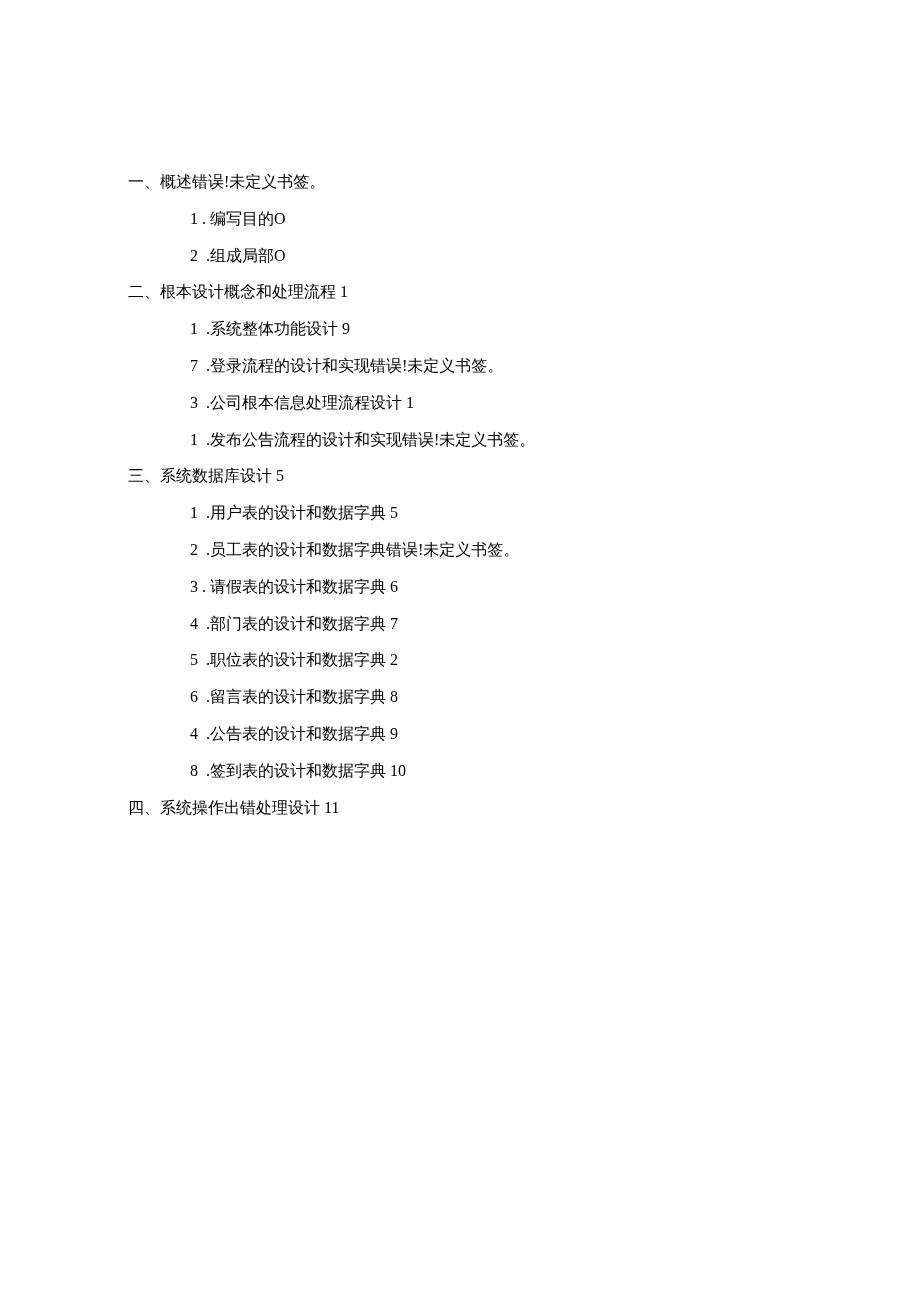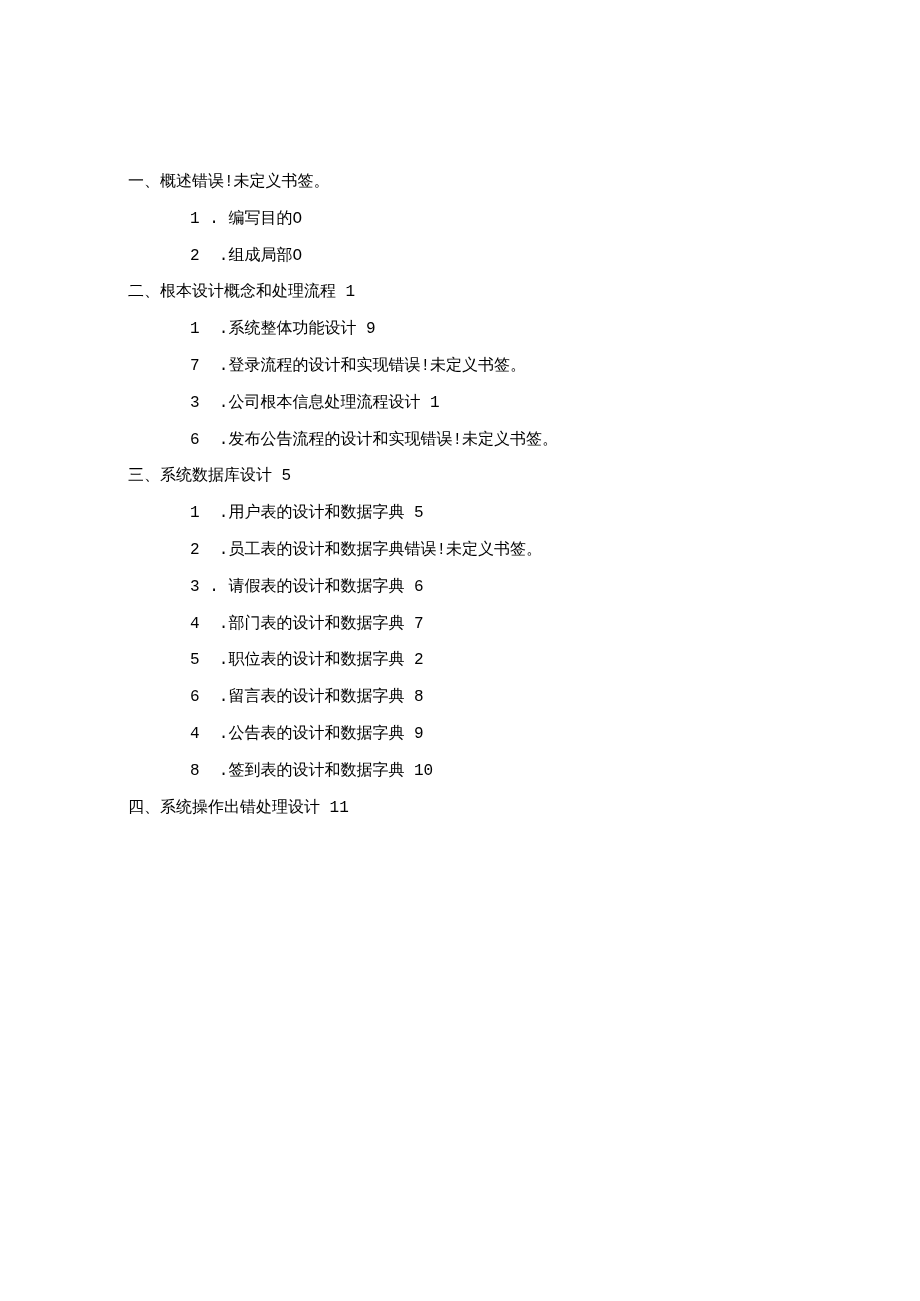--- a/index.html
+++ b/index.html
@@ -17,42 +17,41 @@
   }
   .page {
     padding-top: 164px;
     padding-left: 128px;
     padding-right: 120px;
     box-sizing: border-box;
     width: 920px;
   }
   .toc-line {
     white-space: pre;
-    font-family: Liberation Mono, monospace;
   }
   .level-1 {
     padding-left: 0;
   }
   .level-2 {
     padding-left: 62px;
   }
 </style>
 </head>
 <body>
 
 <div class="page">
   <div id="toc-container">
       <div class="toc-line level-1">一、概述错误!未定义书签。</div>
       <div class="toc-line level-2">1 . 编写目的O</div>
       <div class="toc-line level-2">2  .组成局部O</div>
       <div class="toc-line level-1">二、根本设计概念和处理流程 1</div>
       <div class="toc-line level-2">1  .系统整体功能设计 9</div>
       <div class="toc-line level-2">7  .登录流程的设计和实现错误!未定义书签。</div>
       <div class="toc-line level-2">3  .公司根本信息处理流程设计 1</div>
-      <div class="toc-line level-2">6  .发布公告流程的设计和实现错误!未定义书签。</div>
+      <div class="toc-line level-2">1  .发布公告流程的设计和实现错误!未定义书签。</div>
       <div class="toc-line level-1">三、系统数据库设计 5</div>
       <div class="toc-line level-2">1  .用户表的设计和数据字典 5</div>
       <div class="toc-line level-2">2  .员工表的设计和数据字典错误!未定义书签。</div>
       <div class="toc-line level-2">3 . 请假表的设计和数据字典 6</div>
       <div class="toc-line level-2">4  .部门表的设计和数据字典 7</div>
       <div class="toc-line level-2">5  .职位表的设计和数据字典 2</div>
       <div class="toc-line level-2">6  .留言表的设计和数据字典 8</div>
       <div class="toc-line level-2">4  .公告表的设计和数据字典 9</div>
       <div class="toc-line level-2">8  .签到表的设计和数据字典 10</div>
       <div class="toc-line level-1">四、系统操作出错处理设计 11</div>

